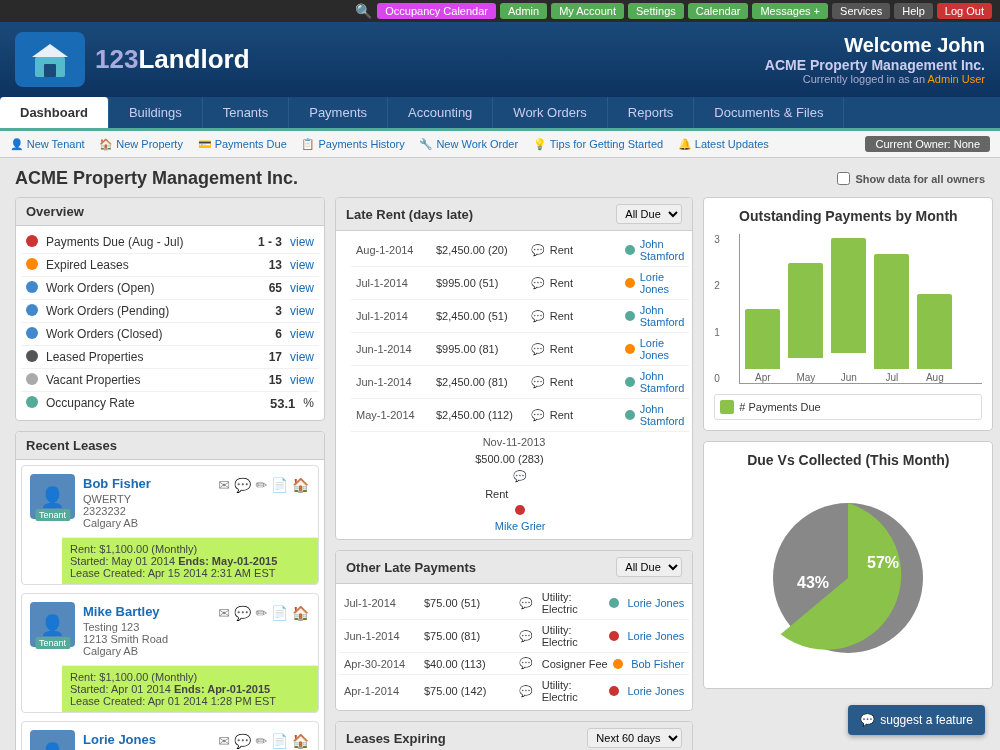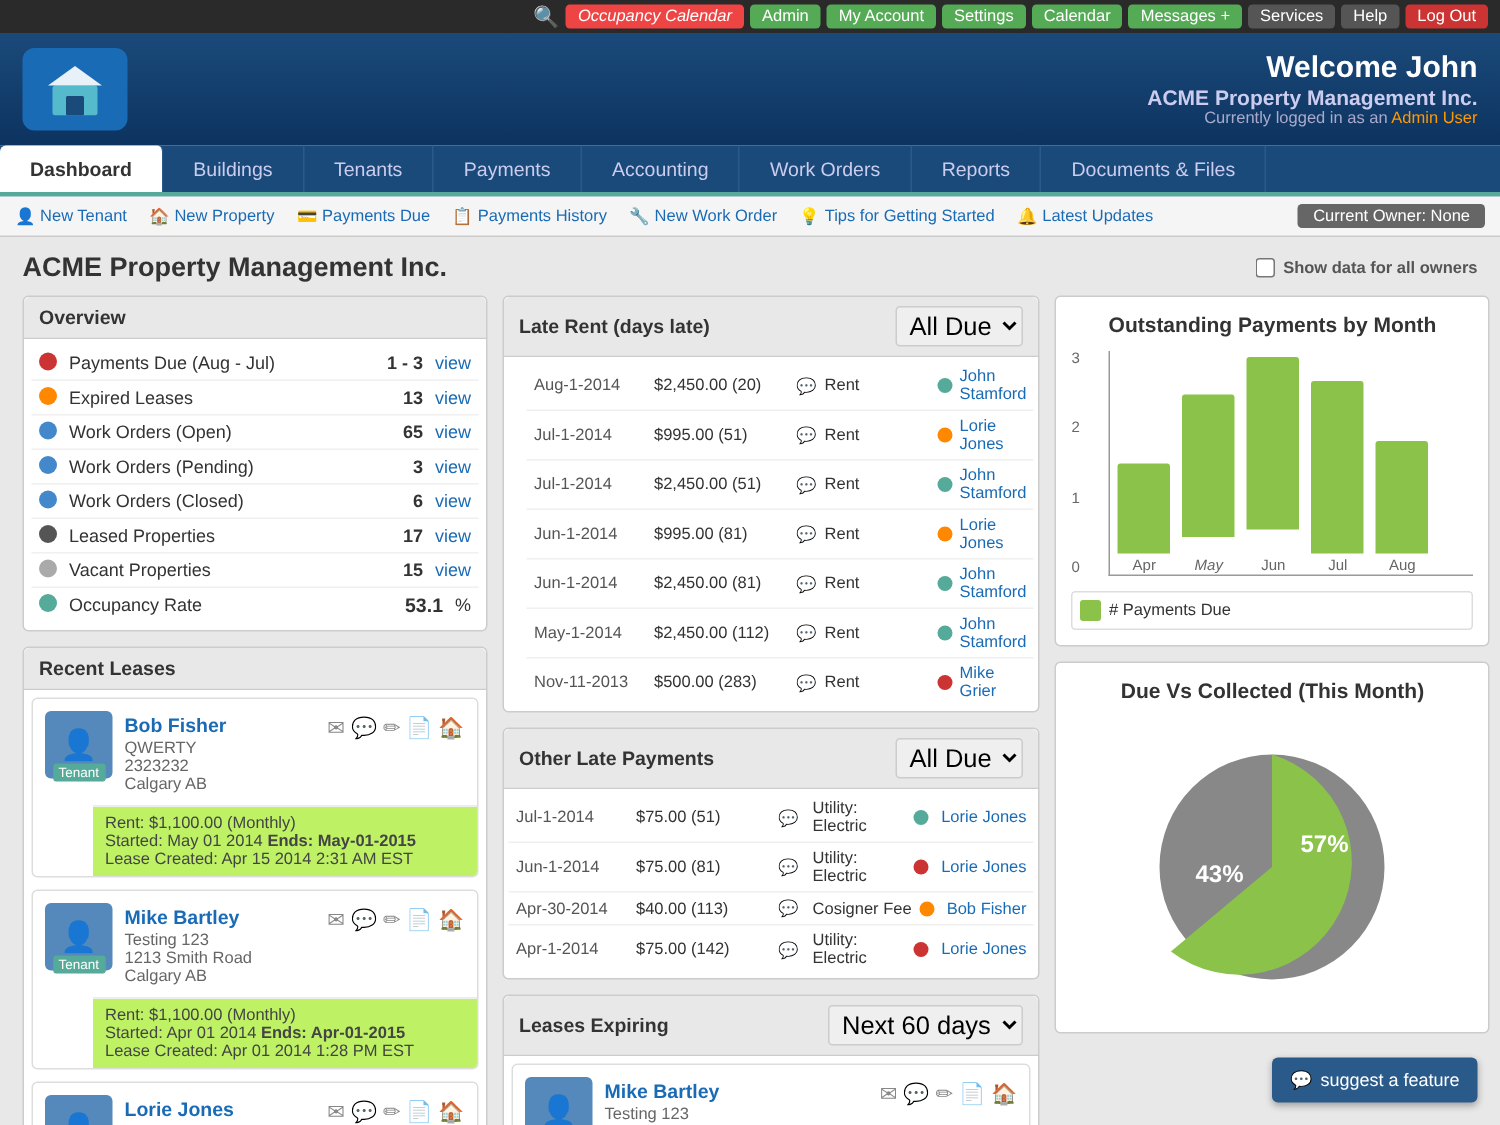--- a/index.html
+++ b/index.html
@@ -1,21 +1,21 @@
 <!DOCTYPE html>
 <html><head>
   <meta charset="utf-8">
   <style>
     * { box-sizing: border-box; margin: 0; padding: 0; }
     body { font-family: Arial, sans-serif; font-size: 12px; background: #e8e8e8; color: #333; width: 1000px; }
 
     
     .top-bar { background: #2a2a2a; display: flex; align-items: center; justify-content: flex-end; padding: 3px 8px; gap: 4px; }
     .top-btn { padding: 2px 8px; border-radius: 3px; border: none; cursor: pointer; font-size: 11px; color: white; }
-    .btn-orange { background: #ef4444; font-style: italic; }
+    .btn-orange { background: #d946ef; }
     .btn-green { background: #5a5; }
     .btn-gray { background: #555; }
     .btn-red { background: #c33; }
 
     
     .header { background: linear-gradient(180deg, #1a4a7a 0%, #0d3360 100%); display: flex; align-items: center; padding: 10px 15px; justify-content: space-between; }
     .logo-area { display: flex; align-items: center; gap: 10px; }
     .logo-icon { width: 70px; height: 55px; background: #1a6bb5; border-radius: 8px; display: flex; align-items: center; justify-content: center; color: white; font-size: 28px; }
     .welcome-area { text-align: right; color: white; }
 
@@ -48,29 +48,29 @@
     .overview-row { display: flex; align-items: flex-start; padding: 4px 5px; border-bottom: 1px solid #f0f0f0; font-size: 12px; }
     .overview-row:last-child { border-bottom: none; }
     .ov-dot { width: 12px; height: 12px; border-radius: 50%; margin-right: 8px; flex-shrink: 0; }
     .ov-label { flex: 1; }
     .ov-count { font-weight: bold; margin-right: 8px; color: #333; }
     .ov-link { color: #1a6bb5; cursor: pointer; }
     .ov-range { font-weight: bold; margin-right: 8px; }
 
     
     .rent-row { display: flex; align-items: center; padding: 4px 5px; border-bottom: 1px solid #f0f0f0; font-size: 11px; gap: 5px; }
-    .rent-row:last-child { border-bottom: none; }
+    .rent-row:last-child { border-bottom: none; flex-direction: column; }
     .rent-date { width: 75px; color: #555; flex-shrink: 0; }
     .rent-amount { width: 90px; flex-shrink: 0; }
     .rent-icon { color: #888; flex-shrink: 0; }
     .rent-type { width: 70px; flex-shrink: 0; }
     .tenant-dot { width: 10px; height: 10px; border-radius: 50%; flex-shrink: 0; }
     .tenant-link { color: #1a6bb5; cursor: pointer; }
 
-    .dropdown-select { font-size: 17px; padding: 2px 4px; border: 1px solid #ccc; border-radius: 3px; }
+    .dropdown-select { font-size: 11px; padding: 2px 4px; border: 1px solid #ccc; border-radius: 3px; }
 
     
     .lease-card { border: 1px solid #ddd; border-radius: 4px; margin-bottom: 8px; overflow: hidden; }
     .lease-card-header { display: flex; align-items: flex-start; padding: 8px; gap: 8px; }
     .avatar { width: 45px; height: 45px; border-radius: 4px; background: #5588bb; display: flex; align-items: center; justify-content: center; color: white; font-size: 20px; flex-shrink: 0; position: relative; }
     .tenant-badge { position: absolute; bottom: -2px; left: 50%; transform: translateX(-50%); background: #5a9; color: white; font-size: 9px; padding: 1px 4px; border-radius: 2px; white-space: nowrap; }
     .lease-info { flex: 1; }
     .lease-name { color: #1a6bb5; font-size: 13px; font-weight: bold; cursor: pointer; }
     .lease-meta { color: #666; font-size: 11px; }
     .lease-details { background: #bef264; padding: 5px 8px; font-size: 11px; color: #444; border-top: 1px solid #eee; margin-left: 40px; }
@@ -123,20 +123,23 @@
 
 <div class="header">
   <div class="logo-area">
     <div class="logo-icon">
       <svg width="40" height="35" viewBox="0 0 40 35">
         <rect x="5" y="15" width="30" height="20" fill="#5bc" rx="2"></rect>
         <polygon points="20,2 2,15 38,15" fill="white" opacity="0.9"></polygon>
         <rect x="14" y="22" width="12" height="13" fill="#1a4a7a" rx="1"></rect>
       </svg>
     </div>
+    <div style="color:white;font-size:26px;font-weight:bold;">
+      <span style="color:#aad;">123</span>Landlord
+    </div>
   </div>
   <div class="welcome-area">
     <div style="font-size:20px;font-weight:bold;color:white;">Welcome John</div>
     <div style="font-size:14px;font-weight:bold;color:#cce;">ACME Property Management Inc.</div>
     <div style="font-size:11px;color:#aac;">
       <span>Currently logged in as an</span> <span style="color:#f90;">Admin User</span>
     </div>
   </div>
 </div>
 
@@ -515,21 +518,21 @@
               <span>1</span>
               <span>0</span>
           </div>
           <div style="display:flex;align-items:flex-end;gap:8px;height:150px;border-left:1px solid #999;border-bottom:1px solid #999;padding:0 5px;">
             <div style="display:flex;flex-direction:column;align-items:center;">
               <div style="background:#8bc34a;width:35px;height:60px;border-radius:2px 2px 0 0;"></div>
               <span style="font-size:10px;color:#666;margin-top:3px;">Apr</span>
             </div>
             <div style="display:flex;flex-direction:column;align-items:center;">
               <div style="background:#8bc34a;width:35px;height:95px;border-radius:2px 2px 0 0;"></div>
-              <span style="font-size:10px;color:#666;margin-top:14px;font-style:italic;">May</span>
+              <span style="font-size:10px;color:#666;margin-top:14px;">May</span>
             </div>
             <div style="display:flex;flex-direction:column;align-items:center;">
               <div style="background:#8bc34a;width:35px;height:115px;border-radius:2px 2px 0 0;"></div>
               <span style="font-size:10px;color:#666;margin-top:19px;">Jun</span>
             </div>
             <div style="display:flex;flex-direction:column;align-items:center;">
               <div style="background:#8bc34a;width:35px;height:115px;border-radius:2px 2px 0 0;"></div>
               <span style="font-size:10px;color:#666;margin-top:3px;">Jul</span>
             </div>
             <div style="display:flex;flex-direction:column;align-items:center;">

